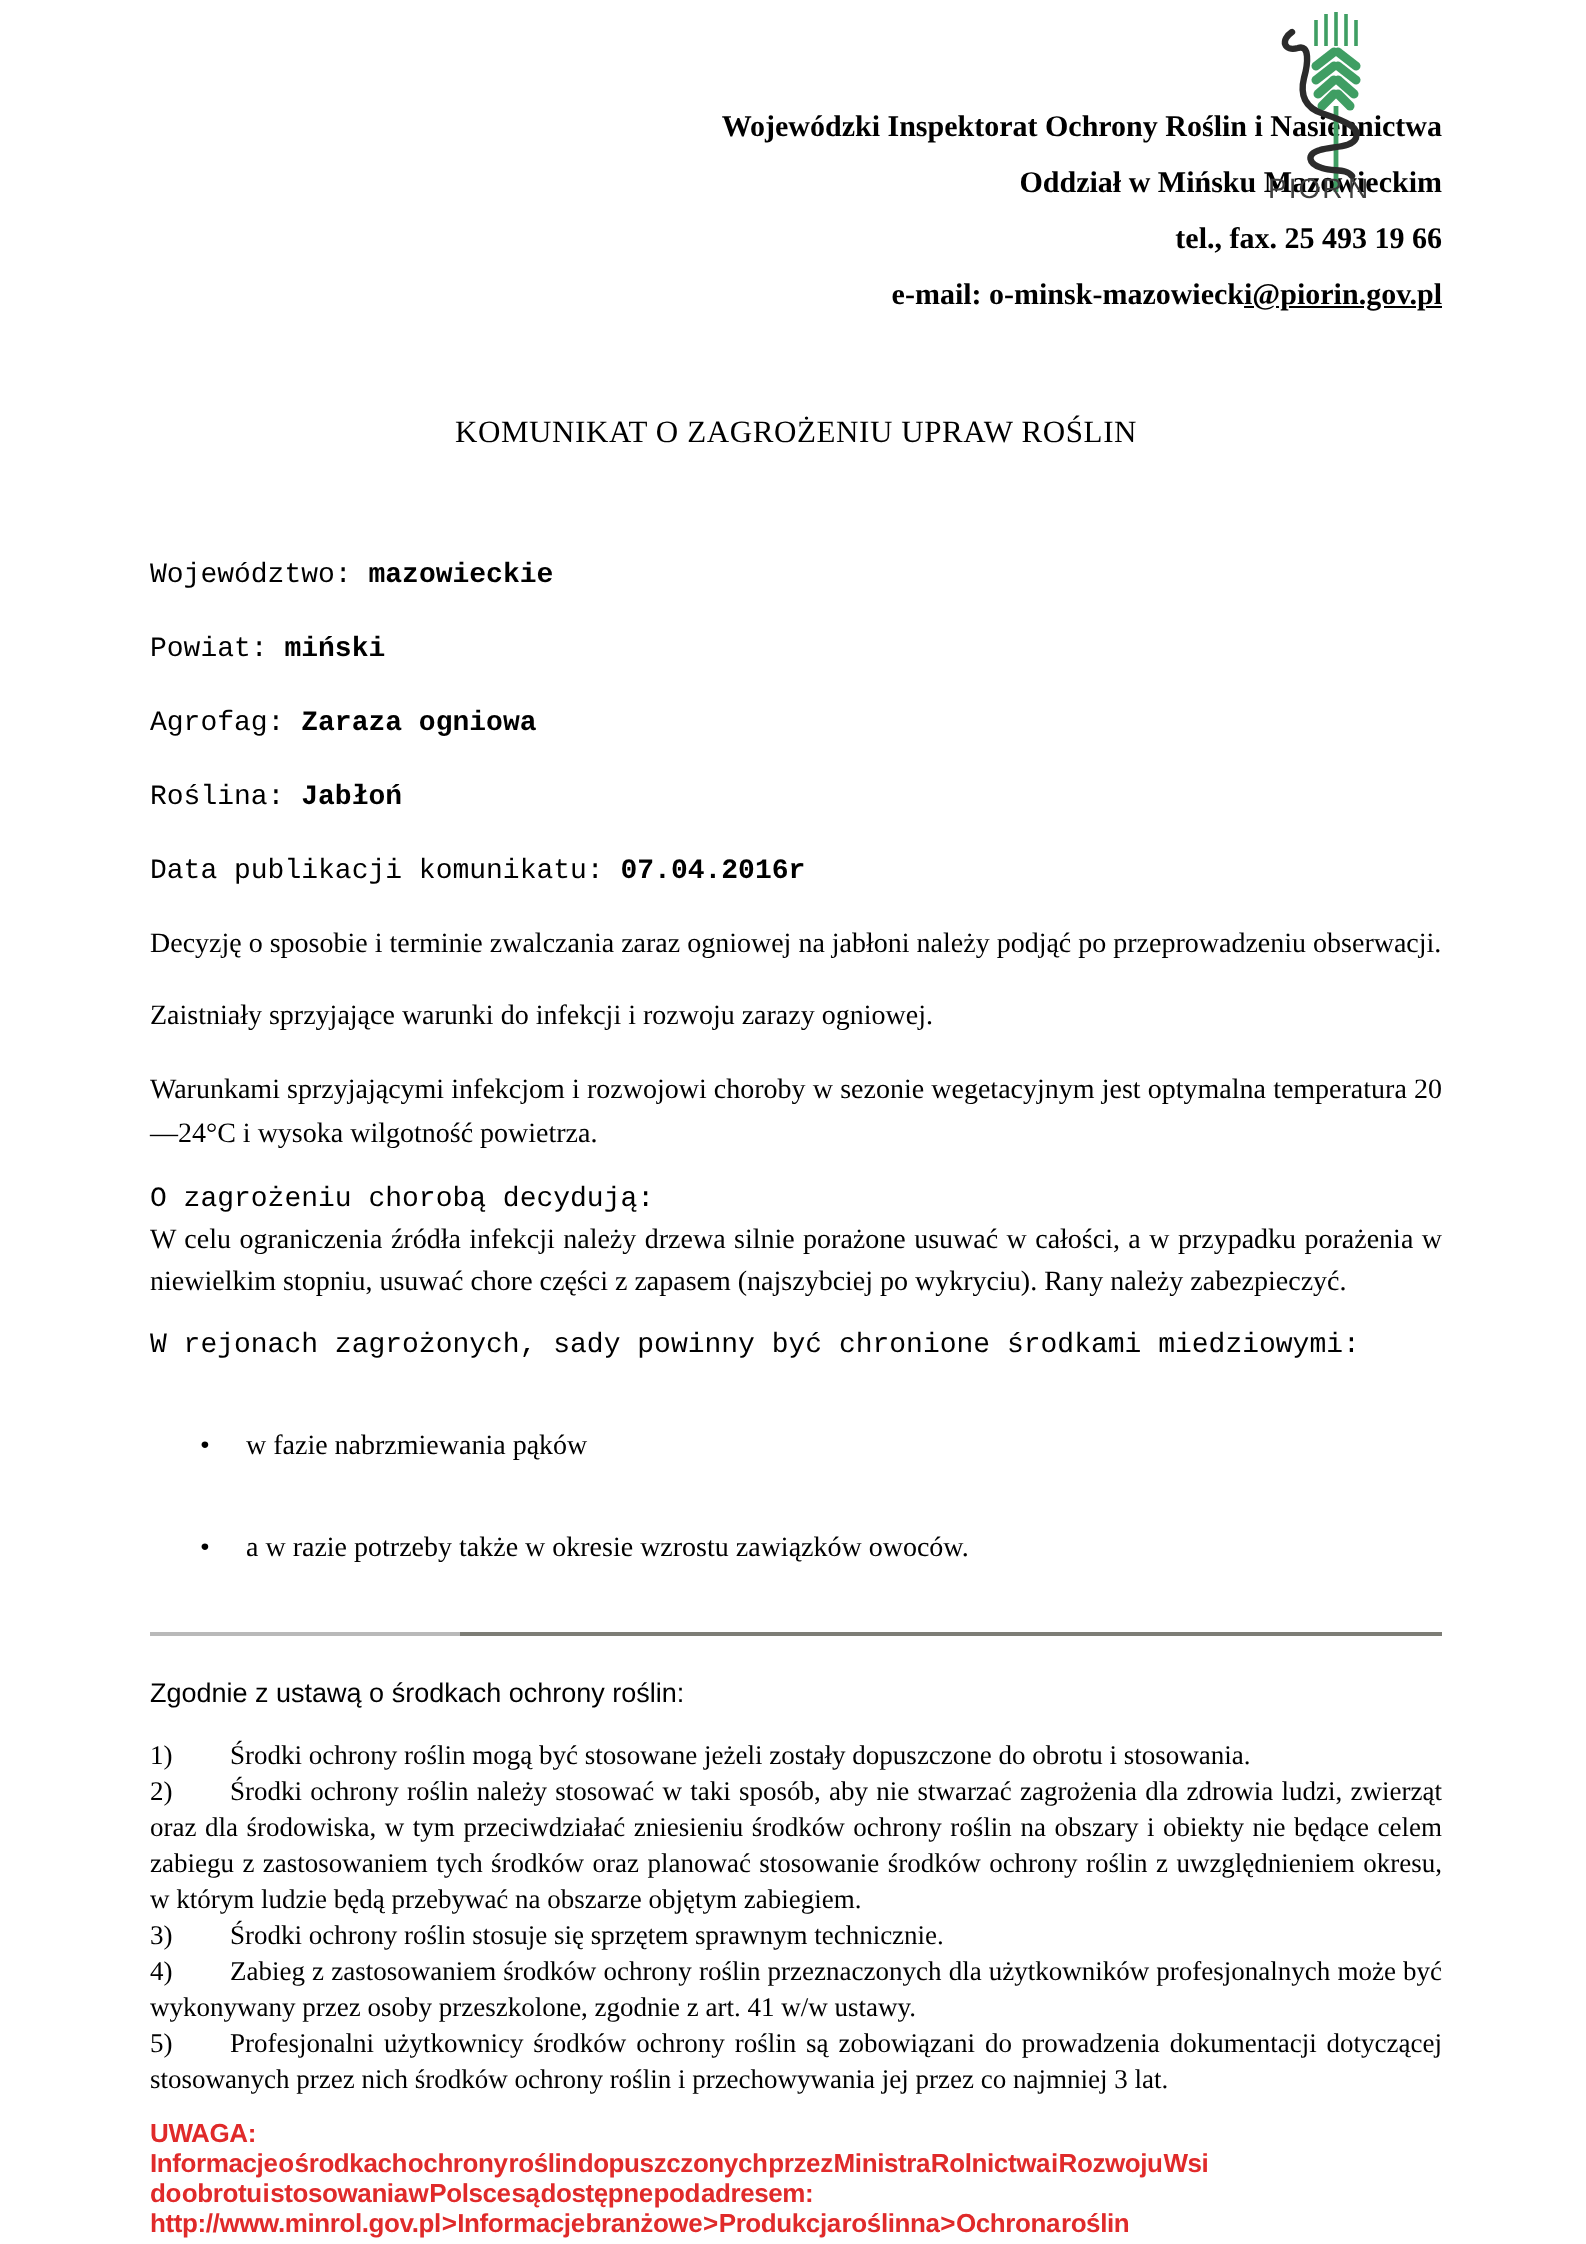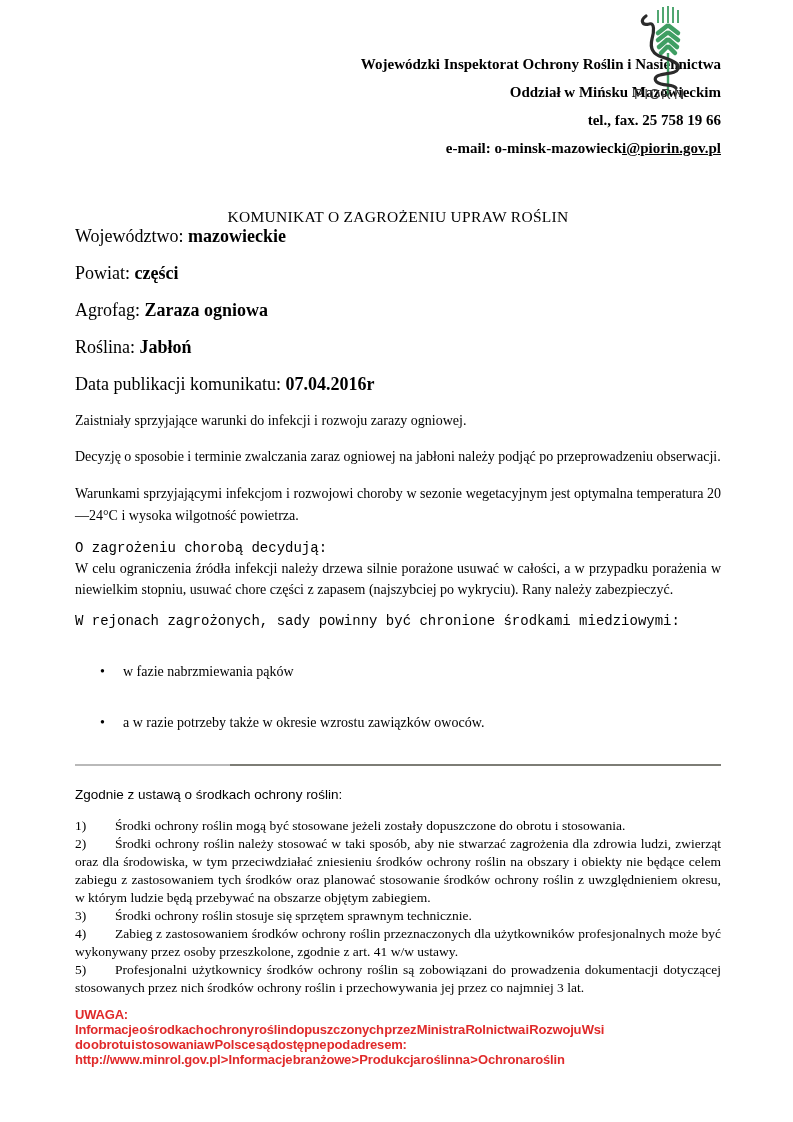--- a/index.html
+++ b/index.html
@@ -17,21 +17,21 @@
   .header{text-align:right;font-weight:bold;font-size:15px;font-family:Liberation Serif, serif;}
   .header-line{line-height:28px;}
   .u{text-decoration:underline;}
   
   .logo{position:absolute;top:4px;left:628px;width:100px;height:102px;}
   .logo svg{display:block;}
   .logo text{font-family:"Liberation Sans",sans-serif;font-size:14px;letter-spacing:1px;fill:#3f3f3f;}
   
   .title{margin:46px 0 0;text-align:center;font-size:15.5px;font-weight:normal;letter-spacing:.3px;}
   
-  .fields{font-size:18px;}
+  .fields{margin-top:52px;font-size:14px;font-family:Liberation Mono, monospace;}
   .field{line-height:21px;margin-bottom:16px;}
   .fvalue{font-weight:bold;}
   
   .body1{margin-top:10px;font-size:14px;}
   p.para{margin:0 0 17px;line-height:19px;}
   p.j2{text-align:justify;line-height:22px;margin:0 0 12px;}
   p.j3{text-align:justify;line-height:21px;margin:0 0 12px;}
   p.hd{margin:0;line-height:19px;font-family:Liberation Mono, monospace;}
   ul.blist{margin:0 0 14px;padding:0;list-style:none;}
   ul.blist li{position:relative;padding-left:48px;line-height:19px;}
@@ -86,37 +86,37 @@
                C39,82 45,80 48,84" fill="none" stroke="#2b2b2b" stroke-width="3.2" stroke-linecap="round"></path>
 
       <text x="6" y="95">PIOR</text>
       <text x="46" y="95">N</text>
     </svg>
   </div>
 
   <div class="header">
     <div class="header-line">Wojewódzki Inspektorat Ochrony Roślin i Nasiennictwa</div>
     <div class="header-line">Oddział w Mińsku Mazowieckim</div>
-    <div class="header-line">tel., fax. 25 758 19 66</div>
+    <div class="header-line">tel., fax. 25 493 19 66</div>
     <div class="header-line"><span>e-mail: o-minsk-mazowieck</span><span class="u">i@piorin.gov.pl</span></div>
   </div>
 
   <div class="title">KOMUNIKAT O ZAGROŻENIU UPRAW ROŚLIN</div>
 
   <div class="fields">
     <div class="field"><span class="flabel">Województwo:</span> <span class="fvalue">mazowieckie</span></div>
-    <div class="field"><span class="flabel">Powiat:</span>  <span class="fvalue">części</span></div>
+    <div class="field"><span class="flabel">Powiat:</span>  <span class="fvalue">miński</span></div>
     <div class="field"><span class="flabel">Agrofag:</span> <span class="fvalue">Zaraza ogniowa</span></div>
     <div class="field"><span class="flabel">Roślina:</span> <span class="fvalue">Jabłoń</span></div>
     <div class="field"><span class="flabel">Data publikacji komunikatu:</span> <span class="fvalue">07.04.2016r</span></div>
   </div>
 
   <div class="body1">
+    <p class="para">Decyzję o sposobie i terminie zwalczania zaraz ogniowej na jabłoni należy podjąć po przeprowadzeniu obserwacji.</p>
     <p class="para">Zaistniały sprzyjające warunki do infekcji i rozwoju zarazy ogniowej.</p>
-    <p class="para">Decyzję o sposobie i terminie zwalczania zaraz ogniowej na jabłoni należy podjąć po przeprowadzeniu obserwacji.</p>
     <p class="j2">Warunkami sprzyjającymi infekcjom i rozwojowi choroby w sezonie wegetacyjnym jest optymalna temperatura 20—24°C i wysoka wilgotność powietrza.</p>
 
     <p class="hd">O zagrożeniu chorobą decydują:</p>
 
     <p class="j3">W celu ograniczenia źródła infekcji należy drzewa silnie porażone usuwać w całości, a w przypadku porażenia w niewielkim stopniu, usuwać chore części z zapasem (najszybciej po wykryciu). Rany należy zabezpieczyć.</p>
 
     <p class="hd">W rejonach zagrożonych, sady powinny być chronione środkami miedziowymi:</p>
     <ul class="blist2">
       <li>w fazie nabrzmiewania pąków</li>
       <li>a w razie potrzeby także w okresie wzrostu zawiązków owoców.</li>

